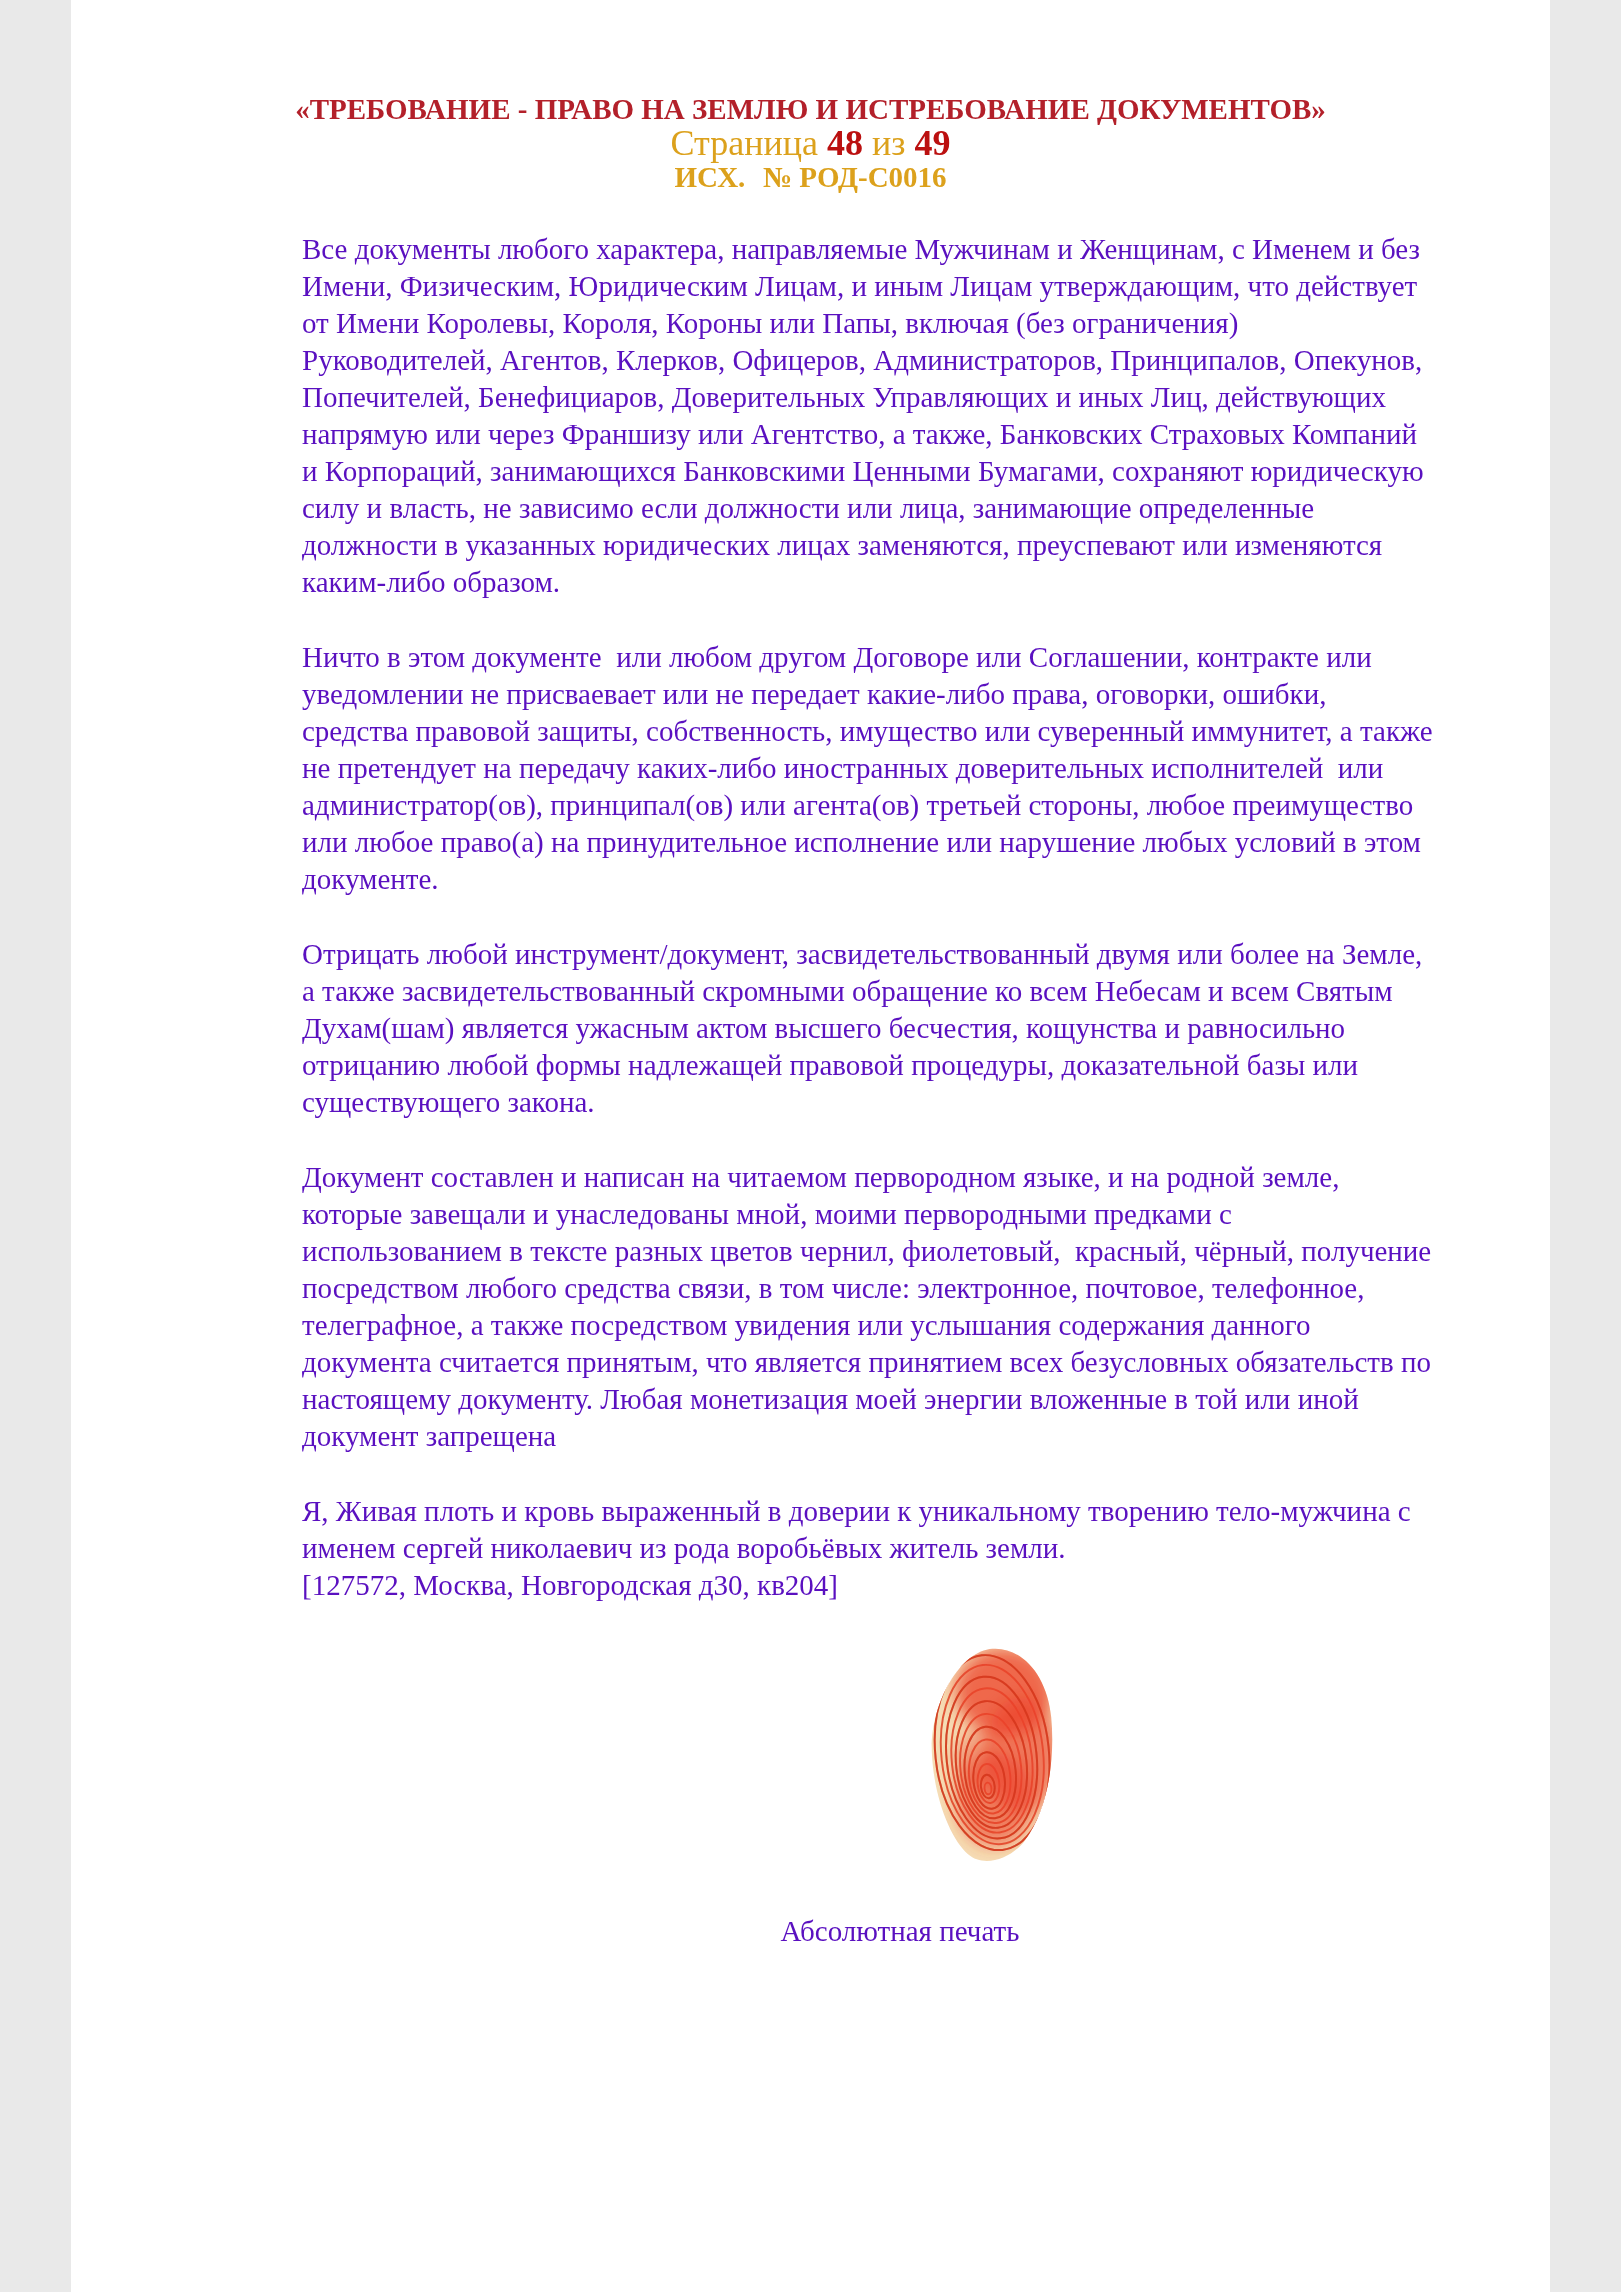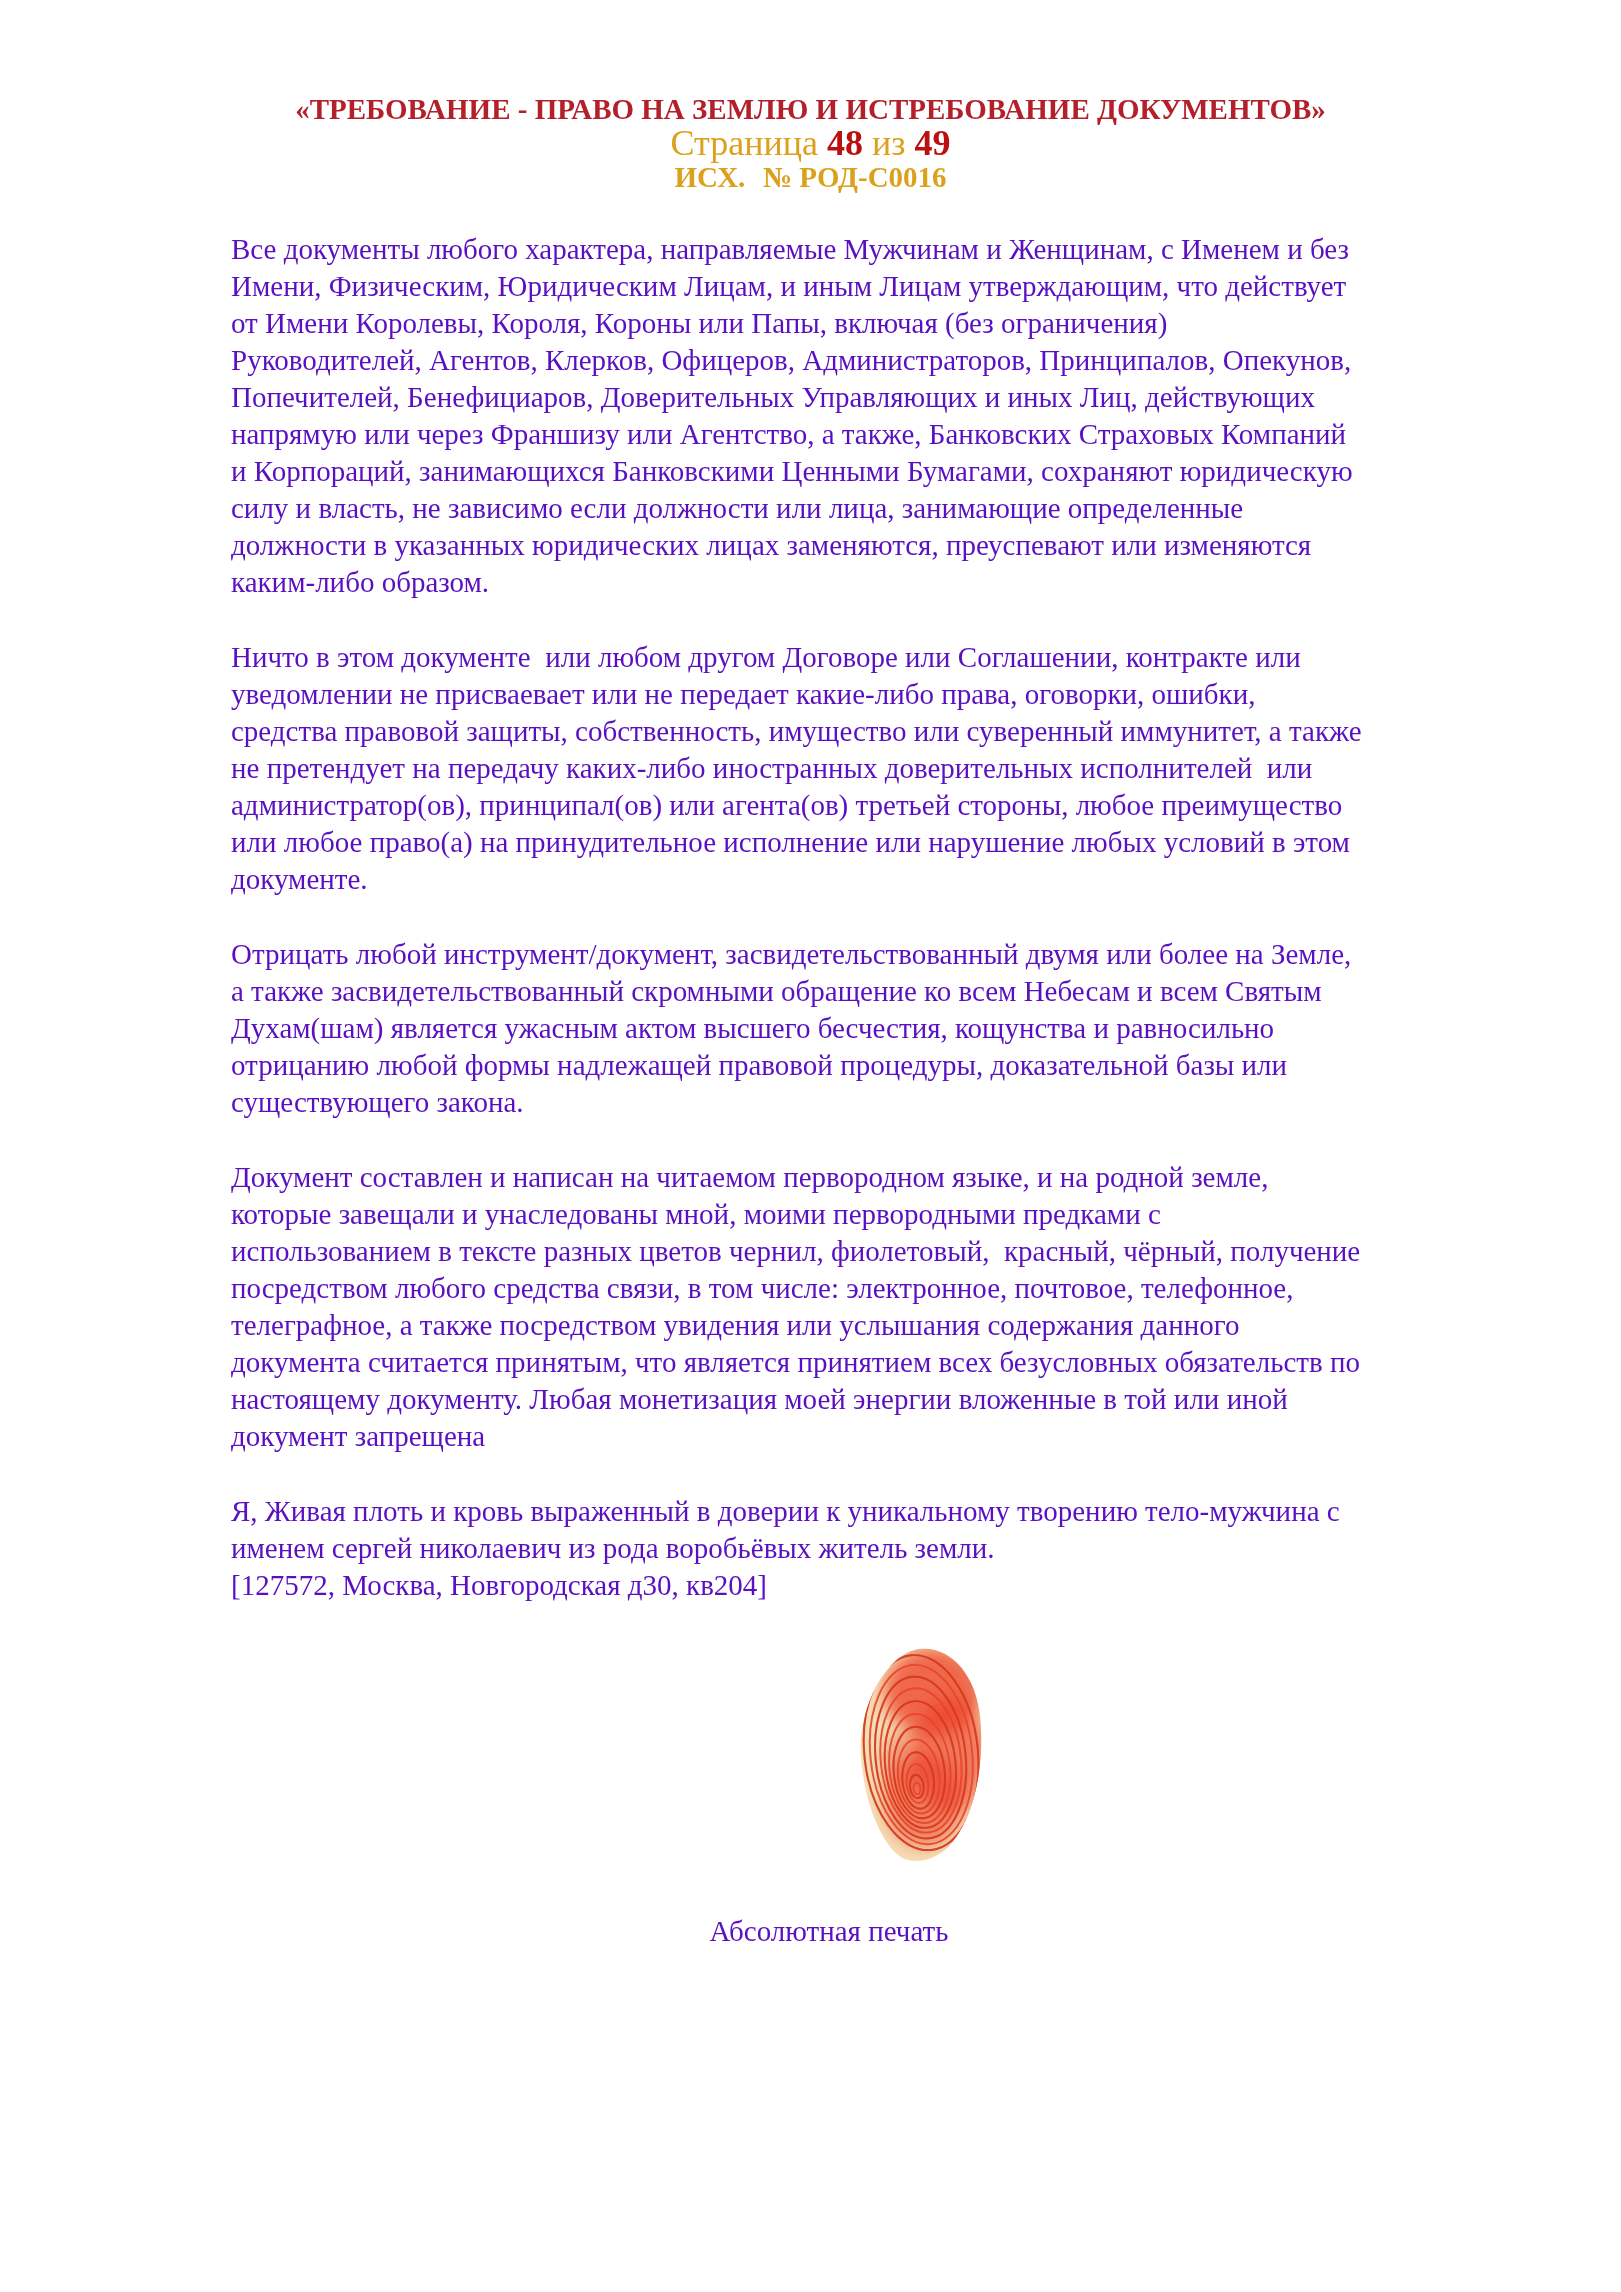--- a/index.html
+++ b/index.html
@@ -1,18 +1,18 @@
 <!DOCTYPE html>
 <html style="--c-title: #b3202a; --c-num: #bb1010; --c-gold: #dca11c; --c-body: #5a10c0;"><head>
 <meta charset="utf-8">
 <style>
   html,body{margin:0;padding:0;background:#e9e9e9;}
   .page{
     position:relative;
-    width:1621px;height:2293px;
+    width:1479px;height:2293px;
     margin:0 auto;
     background:#ffffff;
     font-family:"Liberation Serif","DejaVu Serif",serif;
     overflow:hidden;
   }
   .doc-header{
     padding-top:92px;
     text-align:center;
     line-height:34px;
   }

